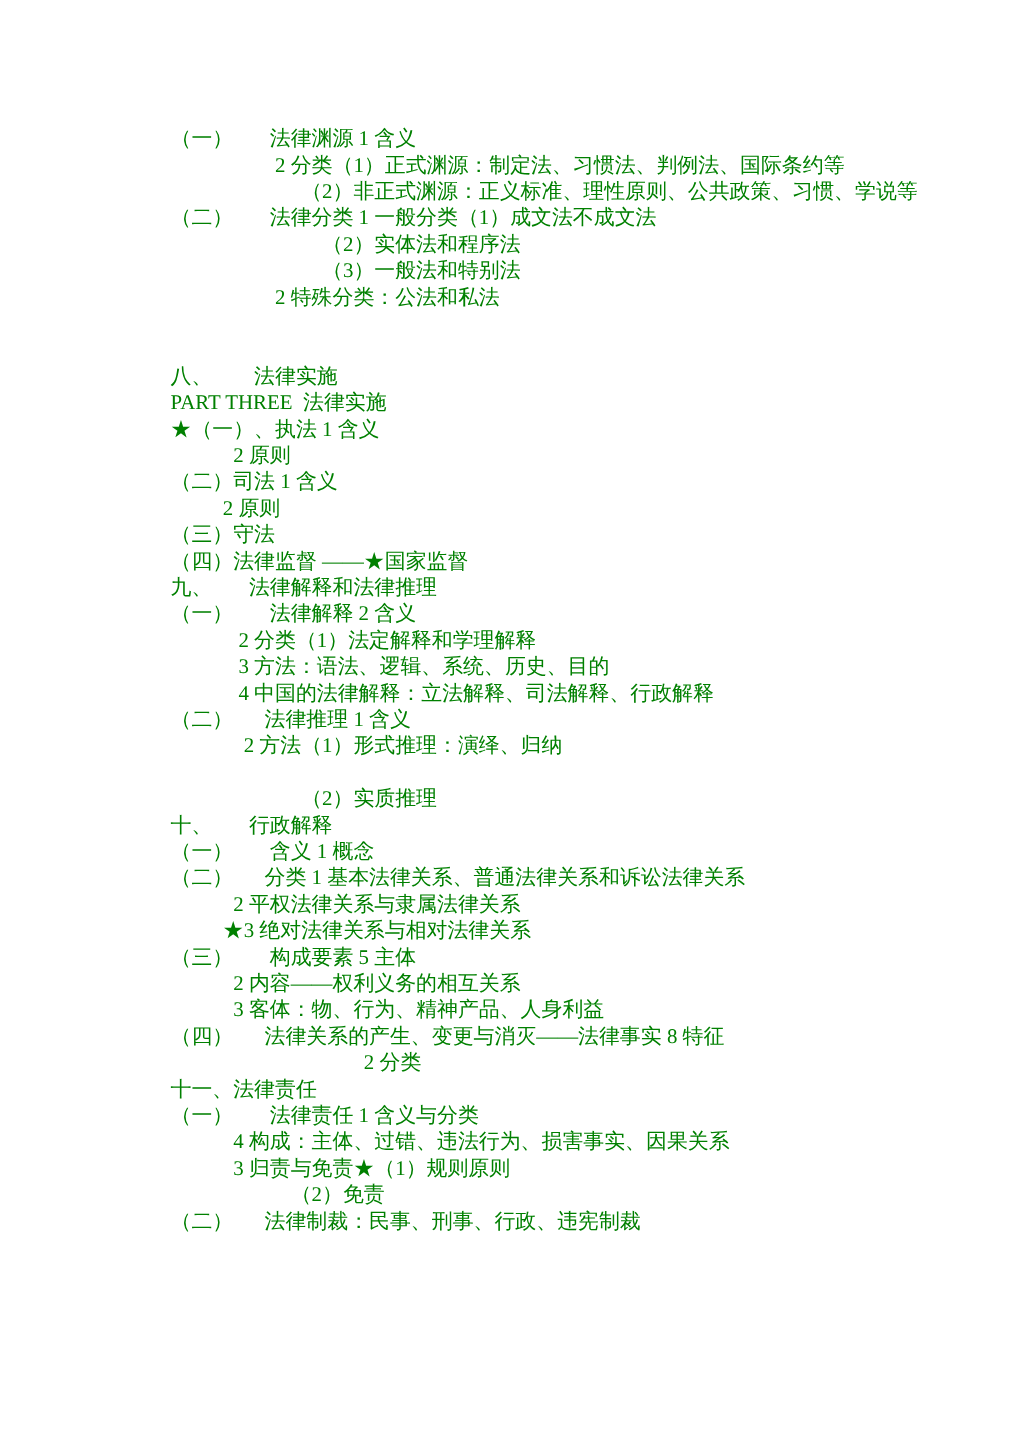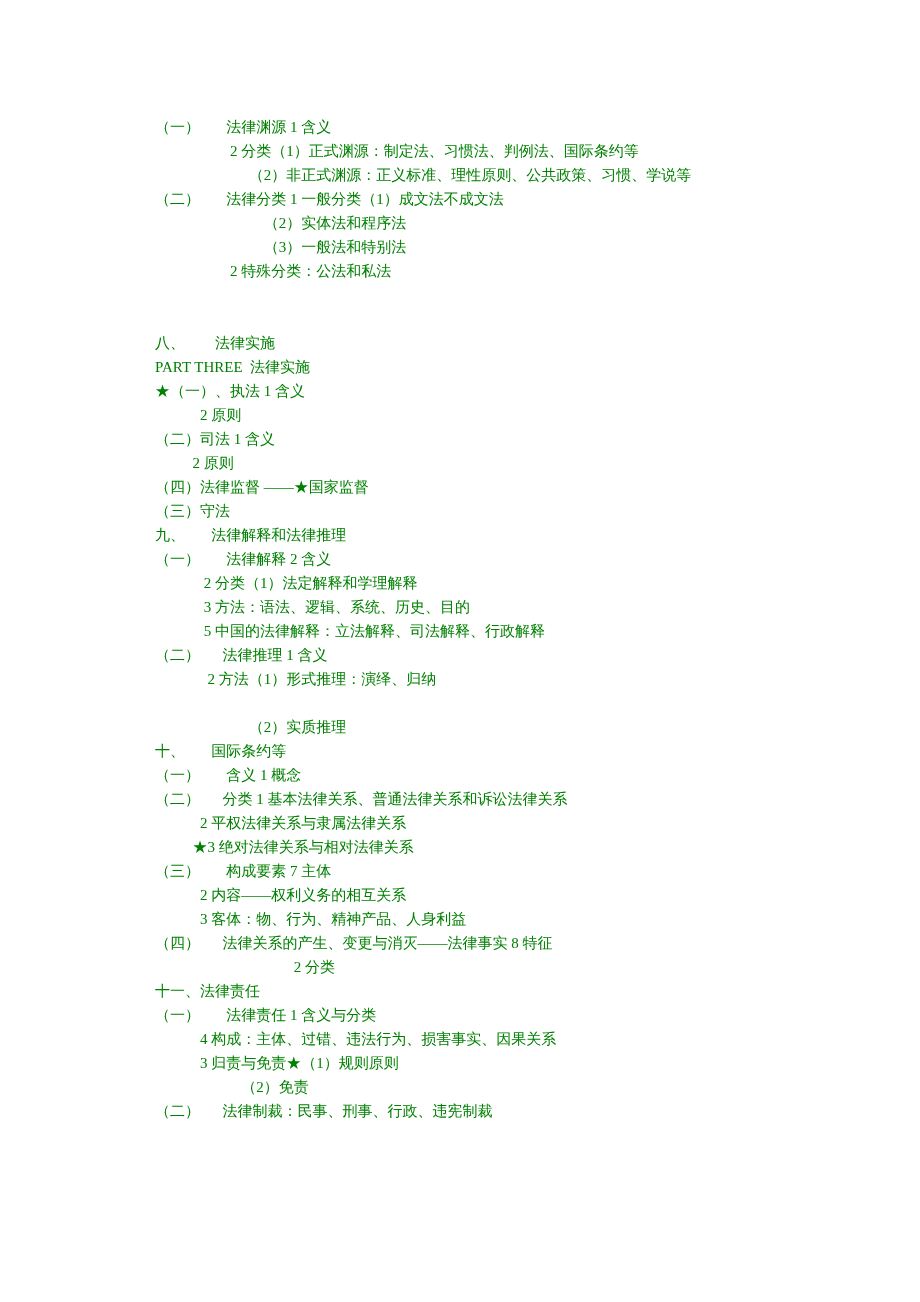--- a/index.html
+++ b/index.html
@@ -5,21 +5,21 @@
   body {
     margin: 0;
     padding: 0;
     background: #ffffff;
     width: 920px;
     font-family: "SimSun", "宋体", serif;
   }
   .page {
     padding: 115px 155px 100px 155px;
     color: #008000;
-    font-size: 15px;
+    font-size: 19px;
     line-height: 24px;
   }
   .line {
     white-space: pre;
   }
 </style>
 </head>
 <body>
 
 <div class="page">
@@ -31,37 +31,37 @@
   <div class="line">                             （3）一般法和特别法</div>
   <div class="line">                    2 特殊分类：公法和私法</div>
   <div class="line"> </div>
   <div class="line"> </div>
   <div class="line">八、        法律实施</div>
   <div class="line">PART THREE  法律实施</div>
   <div class="line">★（一）、执法 1 含义</div>
   <div class="line">            2 原则</div>
   <div class="line">（二）司法 1 含义</div>
   <div class="line">          2 原则</div>
+  <div class="line">（三）守法</div>
   <div class="line">（四）法律监督 ——★国家监督</div>
-  <div class="line">（三）守法</div>
   <div class="line">九、       法律解释和法律推理</div>
   <div class="line">（一）       法律解释 2 含义</div>
   <div class="line">             2 分类（1）法定解释和学理解释</div>
   <div class="line">             3 方法：语法、逻辑、系统、历史、目的</div>
-  <div class="line">             5 中国的法律解释：立法解释、司法解释、行政解释</div>
+  <div class="line">             4 中国的法律解释：立法解释、司法解释、行政解释</div>
   <div class="line">（二）      法律推理 1 含义</div>
   <div class="line">              2 方法（1）形式推理：演绎、归纳</div>
   <div class="line"> </div>
   <div class="line">                         （2）实质推理</div>
-  <div class="line">十、       国际条约等</div>
+  <div class="line">十、       行政解释</div>
   <div class="line">（一）       含义 1 概念</div>
   <div class="line">（二）      分类 1 基本法律关系、普通法律关系和诉讼法律关系</div>
   <div class="line">            2 平权法律关系与隶属法律关系</div>
   <div class="line">          ★3 绝对法律关系与相对法律关系</div>
-  <div class="line">（三）       构成要素 7 主体</div>
+  <div class="line">（三）       构成要素 5 主体</div>
   <div class="line">            2 内容——权利义务的相互关系</div>
   <div class="line">            3 客体：物、行为、精神产品、人身利益</div>
   <div class="line">（四）      法律关系的产生、变更与消灭——法律事实 8 特征</div>
   <div class="line">                                     2 分类</div>
   <div class="line">十一、法律责任</div>
   <div class="line">（一）       法律责任 1 含义与分类</div>
   <div class="line">            4 构成：主体、过错、违法行为、损害事实、因果关系</div>
   <div class="line">            3 归责与免责★（1）规则原则</div>
   <div class="line">                       （2）免责</div>
   <div class="line">（二）      法律制裁：民事、刑事、行政、违宪制裁</div>

